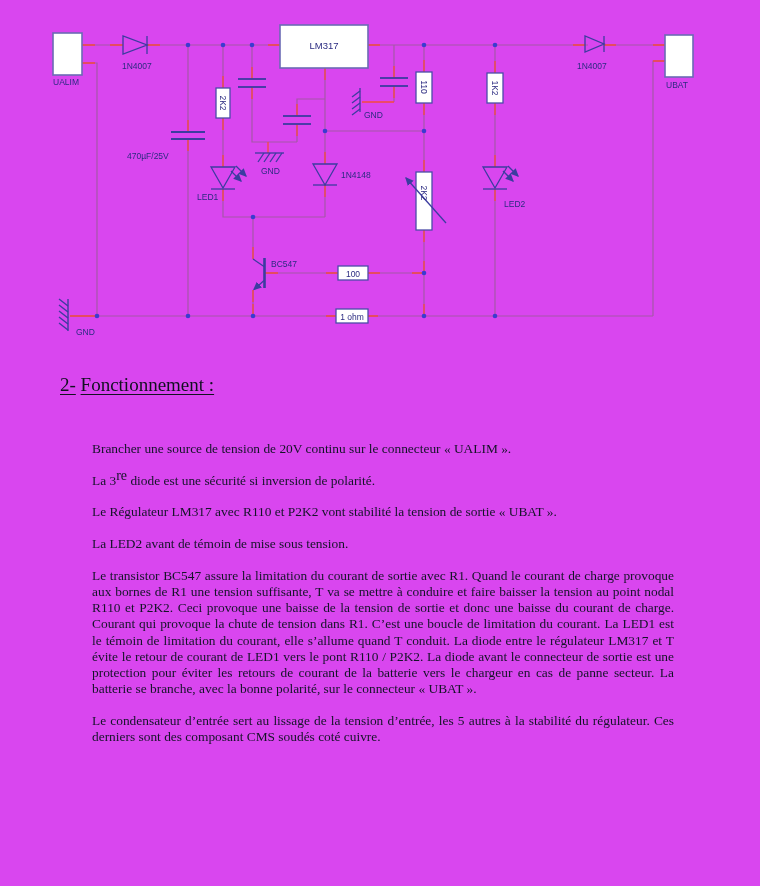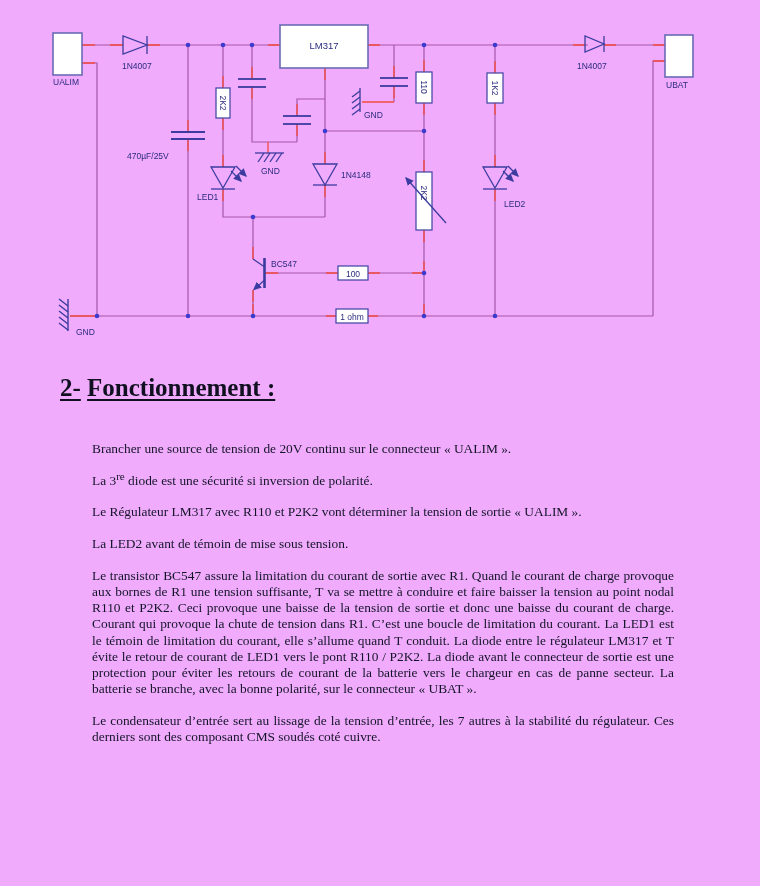--- a/index.html
+++ b/index.html
@@ -1,28 +1,28 @@
 <!DOCTYPE html>
 <html><head>
 <meta charset="utf-8">
 <style>
   html,body{margin:0;padding:0;background:#ffffff;}
-  .page{position:relative;width:760px;height:886px;background:#f0abfc;overflow:hidden;
+  .page{position:relative;width:760px;height:886px;background:#d946ef;overflow:hidden;
         font-family:"Liberation Serif", serif;color:#16162a;}
   .schematic{position:absolute;left:0;top:0;width:760px;height:362px;}
   .sch-label{font-family:"Liberation Sans", sans-serif;font-size:8.5px;fill:#2b2b80;}
   .sch-label-big{font-family:"Liberation Sans", sans-serif;font-size:9.5px;fill:#2b2b80;}
-  .heading{position:absolute;left:60px;top:374px;font-size:25px;font-weight:700;color:#101020;}
+  .heading{position:absolute;left:60px;top:374px;font-size:19px;font-weight:400;color:#101020;}
   .heading span{text-decoration:underline;text-underline-offset:3px;}
   .heading .sep{text-decoration:none;}
   .textblock{position:absolute;left:92px;top:441px;width:582px;font-size:13.4px;line-height:16.2px;
              text-align:justify;color:#141428;font-family:Liberation Serif, serif;}
   .para{margin:0 0 15.5px 0;}
   .para.bold{font-weight:700;}
-  sup{font-size:11px;line-height:0;}
+  sup{font-size:14px;line-height:0;}
 </style>
 </head>
 <body>
 
 <div class="page">
 
   <svg class="schematic" viewBox="0 0 760 362" xmlns="http://www.w3.org/2000/svg">
     <defs>
       <marker id="ah" markerWidth="7" markerHeight="7" refX="5.5" refY="3" orient="auto">
         <path d="M0,0 L6.5,3 L0,6 z" fill="#3C3CA0"></path>
@@ -204,19 +204,19 @@
     </g>
   </svg>
 
   <div class="heading">
     <span>2-</span><span class="sep">&nbsp;</span><span>Fonctionnement :</span>
   </div>
 
   <div class="textblock">
     <p class="para">Brancher une source de tension de 20V continu sur le connecteur « UALIM ».</p>
     <p class="para"><span>La 3</span><sup>re</sup><span> diode est une sécurité si inversion de polarité.</span></p>
-    <p class="para">Le Régulateur LM317 avec R110 et P2K2 vont déterminer la tension de sortie « UALIM ».</p>
+    <p class="para">Le Régulateur LM317 avec R110 et P2K2 vont stabilité la tension de sortie « UBAT ».</p>
     <p class="para">La LED2 avant de témoin de mise sous tension.</p>
     <p class="para">Le transistor BC547 assure la limitation du courant de sortie avec R1. Quand le courant de charge provoque aux bornes de R1 une tension suffisante, T va se mettre à conduire et faire baisser la tension au point nodal R110 et P2K2. Ceci provoque une baisse de la tension de sortie et donc une baisse du courant de charge. Courant qui provoque la chute de tension dans R1. C’est une boucle de limitation du courant. La LED1 est le témoin de limitation du courant, elle s’allume quand T conduit. La diode entre le régulateur LM317 et T évite le retour de courant de LED1 vers le pont R110 / P2K2. La diode avant le connecteur de sortie est une protection pour éviter les retours de courant de la batterie vers le chargeur en cas de panne secteur. La batterie se branche, avec la bonne polarité, sur le connecteur « UBAT ».</p>
-    <p class="para">Le condensateur d’entrée sert au lissage de la tension d’entrée, les 7 autres à la stabilité du régulateur. Ces derniers sont des composant CMS soudés coté cuivre.</p>
+    <p class="para">Le condensateur d’entrée sert au lissage de la tension d’entrée, les 5 autres à la stabilité du régulateur. Ces derniers sont des composant CMS soudés coté cuivre.</p>
   </div>
 
 </div>
 
 </body></html>

